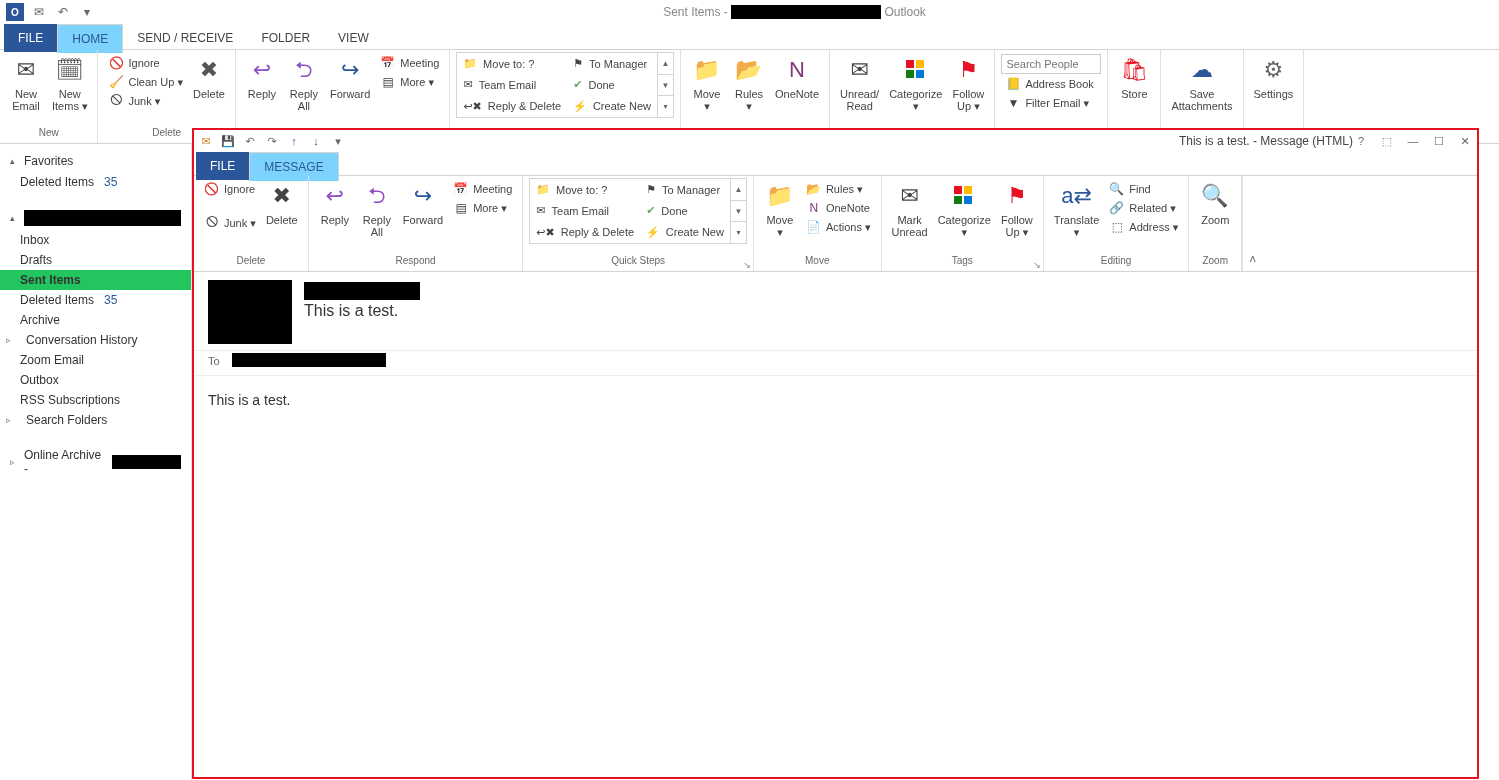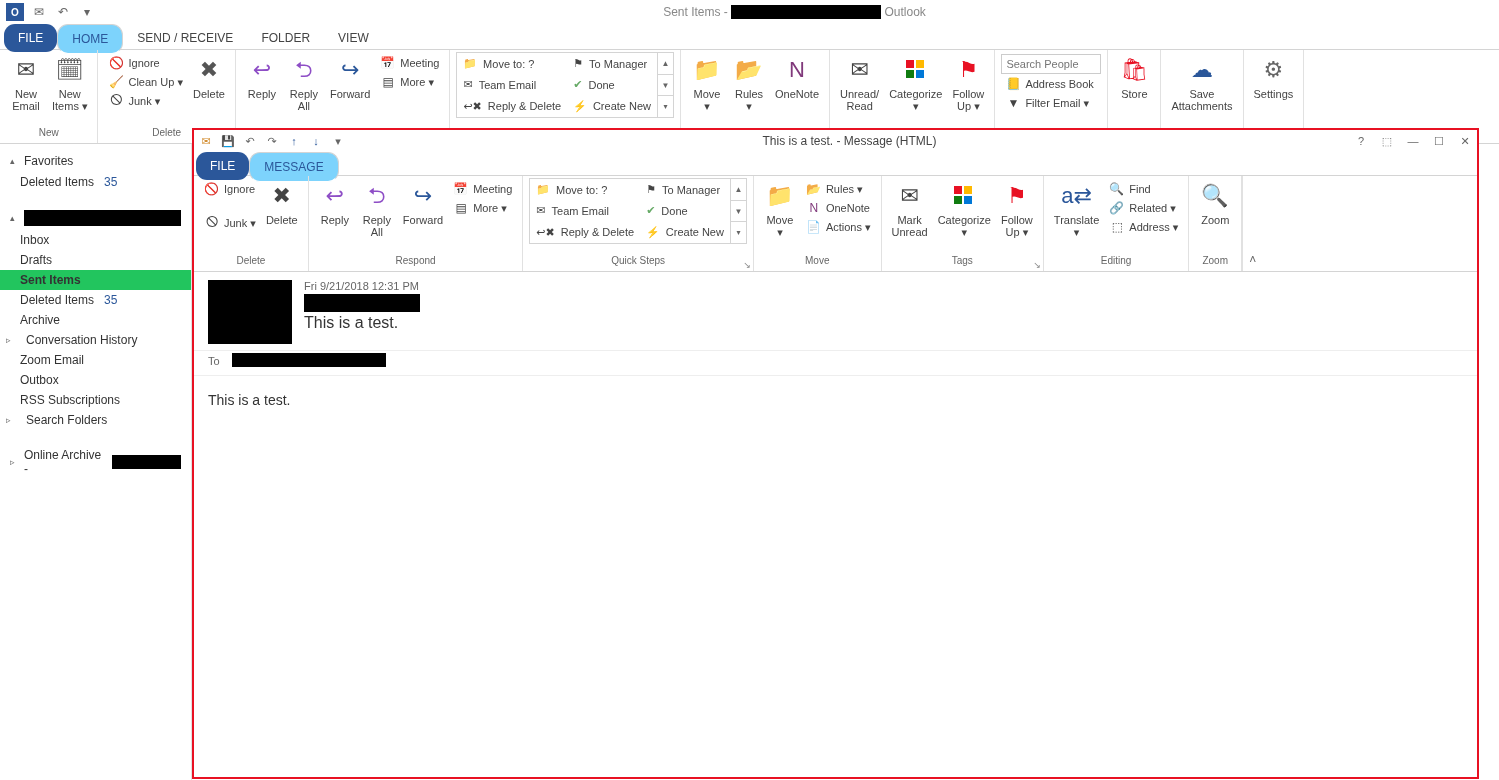--- a/index.html
+++ b/index.html
@@ -8,21 +8,21 @@
 
 .titlebar { height: 24px; display: flex; align-items: center; padding: 0 6px; }
 .titlebar-left { display: flex; gap: 6px; align-items: center; }
 .titlebar-center { flex: 1; text-align: center; color: #888; font-size: 12px; }
 .qa-icon { width: 18px; height: 18px; display: flex; align-items: center; justify-content: center; font-size: 12px; color: #666; }
 .outlook-logo { width: 18px; height: 18px; background: #2b579a; color: #fff; display: flex; align-items: center; justify-content: center; font-size: 10px; font-weight: bold; }
 .redact { background: #000; display: inline-block; }
 
 
 .ribbon-tabs { height: 26px; display: flex; align-items: stretch; border-bottom: 1px solid #d4d4d4; padding-left: 4px; }
-.ribbon-tab { padding: 14px 14px; display: flex; align-items: center; font-size: 12px; color: #444; cursor: pointer; border-radius: 11px; }
+.ribbon-tab { padding: 14px 14px; display: flex; align-items: center; font-size: 12px; color: #444; cursor: pointer; }
 .ribbon-tab.file { background: #2b579a; color: #fff; }
 .ribbon-tab.active { color: #2b579a; border: 1px solid #d4d4d4; border-bottom: 1px solid #fff; margin-bottom: -1px; background: #7dd3fc; }
 
 
 .ribbon { height: 94px; display: flex; border-bottom: 1px solid #d4d4d4; background: #fff; }
 .ribbon-group { border-right: 1px solid #e1e1e1; padding: 2px 6px 0 6px; display: flex; flex-direction: column; }
 .ribbon-group-body { flex: 1; display: flex; align-items: flex-start; gap: 2px; }
 .ribbon-group-label { height: 16px; text-align: center; font-size: 10px; color: #666; }
 .big-btn { display: flex; flex-direction: column; align-items: center; justify-content: flex-start; padding: 2px 4px 0 4px; min-width: 36px; cursor: pointer; text-align: center; line-height: 1.1; }
 .big-btn .icon { width: 32px; height: 32px; display: flex; align-items: center; justify-content: center; font-size: 22px; margin-bottom: 2px; }
@@ -45,21 +45,21 @@
 .folder-item { padding: 3px 10px 3px 20px; cursor: pointer; display: flex; align-items: center; gap: 10px; }
 .folder-item.selected { background: #22c55e; font-weight: bold; }
 .folder-item .count { color: #2b579a; font-weight: normal; }
 .expander { font-size: 9px; color: #666; display: inline-block; width: 10px; }
 
 
 .msg-window { position: absolute; left: 192px; top: 128px; right: 20px; bottom: 1px; border: 2px solid #e81123; background: #fff; display: flex; flex-direction: column; }
 .msg-titlebar { height: 22px; display: flex; align-items: center; padding: 0 4px; }
 .msg-qa { display: flex; gap: 6px; align-items: center; }
 .msg-qa div { width: 16px; height: 16px; display: flex; align-items: center; justify-content: center; font-size: 11px; color: #666; cursor: pointer; }
-.msg-title { flex: 1; text-align: center; font-size: 12px; color: #444; }
+.msg-title { flex: 1; text-align: right; font-size: 12px; color: #444; }
 .msg-wincontrols { display: flex; gap: 10px; }
 .msg-wincontrols div { width: 16px; text-align: center; cursor: pointer; color: #666; font-size: 11px; }
 
 .msg-tabs { height: 24px; display: flex; border-bottom: 1px solid #d4d4d4; padding-left: 2px; }
 .msg-ribbon { height: 96px; display: flex; border-bottom: 1px solid #d4d4d4; }
 .msg-ribbon .collapse { width: 20px; border-left: 1px solid #e1e1e1; display: flex; align-items: flex-end; justify-content: center; padding-bottom: 4px; color: #666; cursor: pointer; }
 
 .msg-header { padding: 8px 14px 6px 14px; display: flex; gap: 12px; border-bottom: 1px solid #eee; }
 .avatar-redact { width: 84px; height: 64px; background: #000; }
 .msg-meta { flex: 1; }
@@ -540,21 +540,20 @@
           </div>
         </div>
       <div class="ribbon-group-label">Zoom</div>
     </div>
     <div class="collapse">˄</div>
   </div>
 
   <div class="msg-header">
     <div class="avatar-redact"></div>
     <div class="msg-meta">
-      <div class="msg-date">Fri 9/21/2018 12:31 PM</div>
       <div class="from-redact"></div>
       <div class="msg-subj">This is a test.</div>
     </div>
   </div>
   <div class="to-line">
     <span>To</span>
     <span class="to-redact"></span>
   </div>
   <div class="msg-body">This is a test.</div>
 </div>

